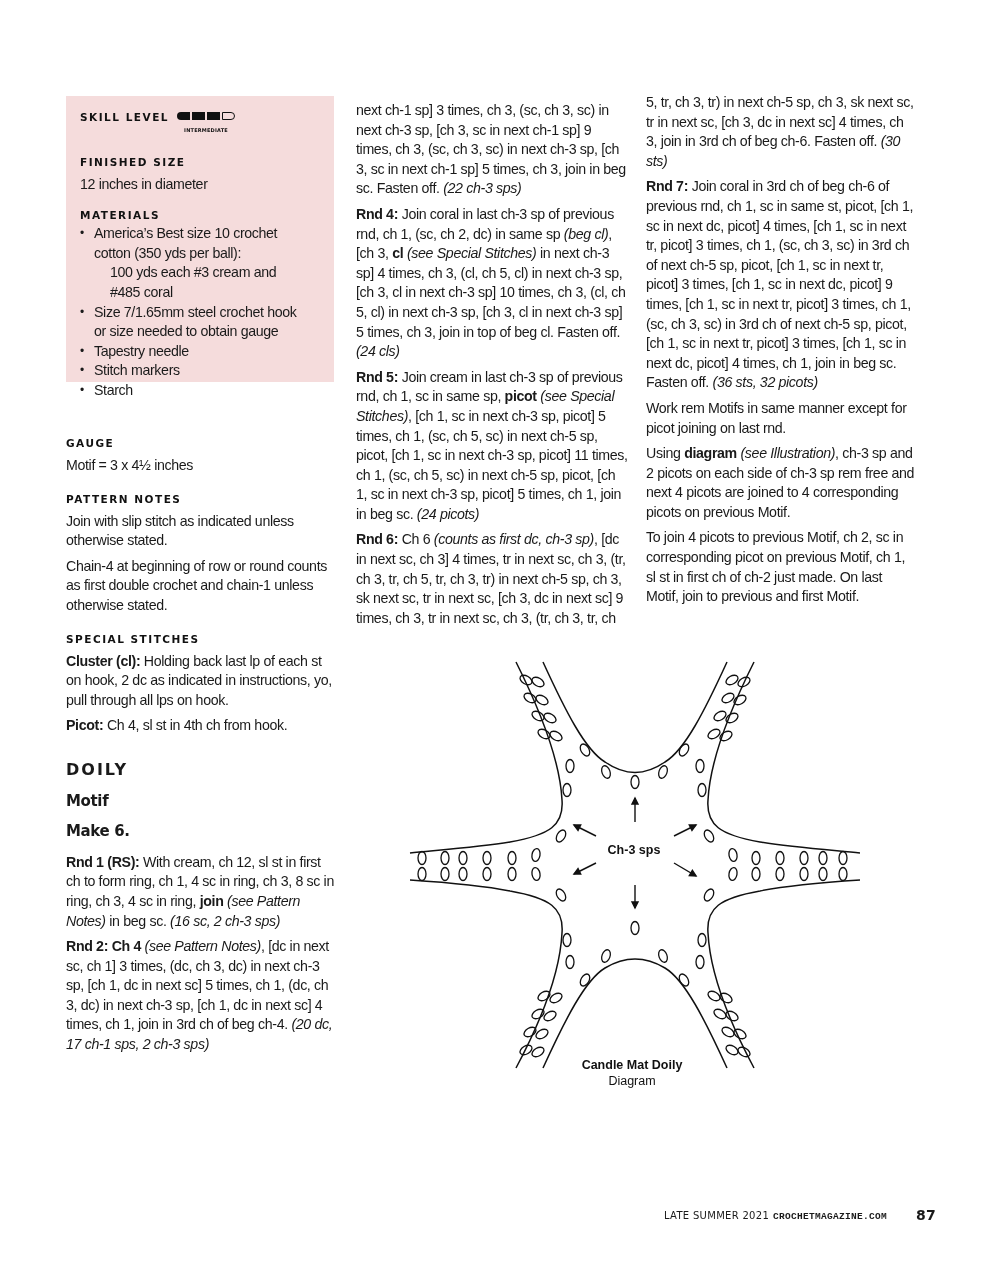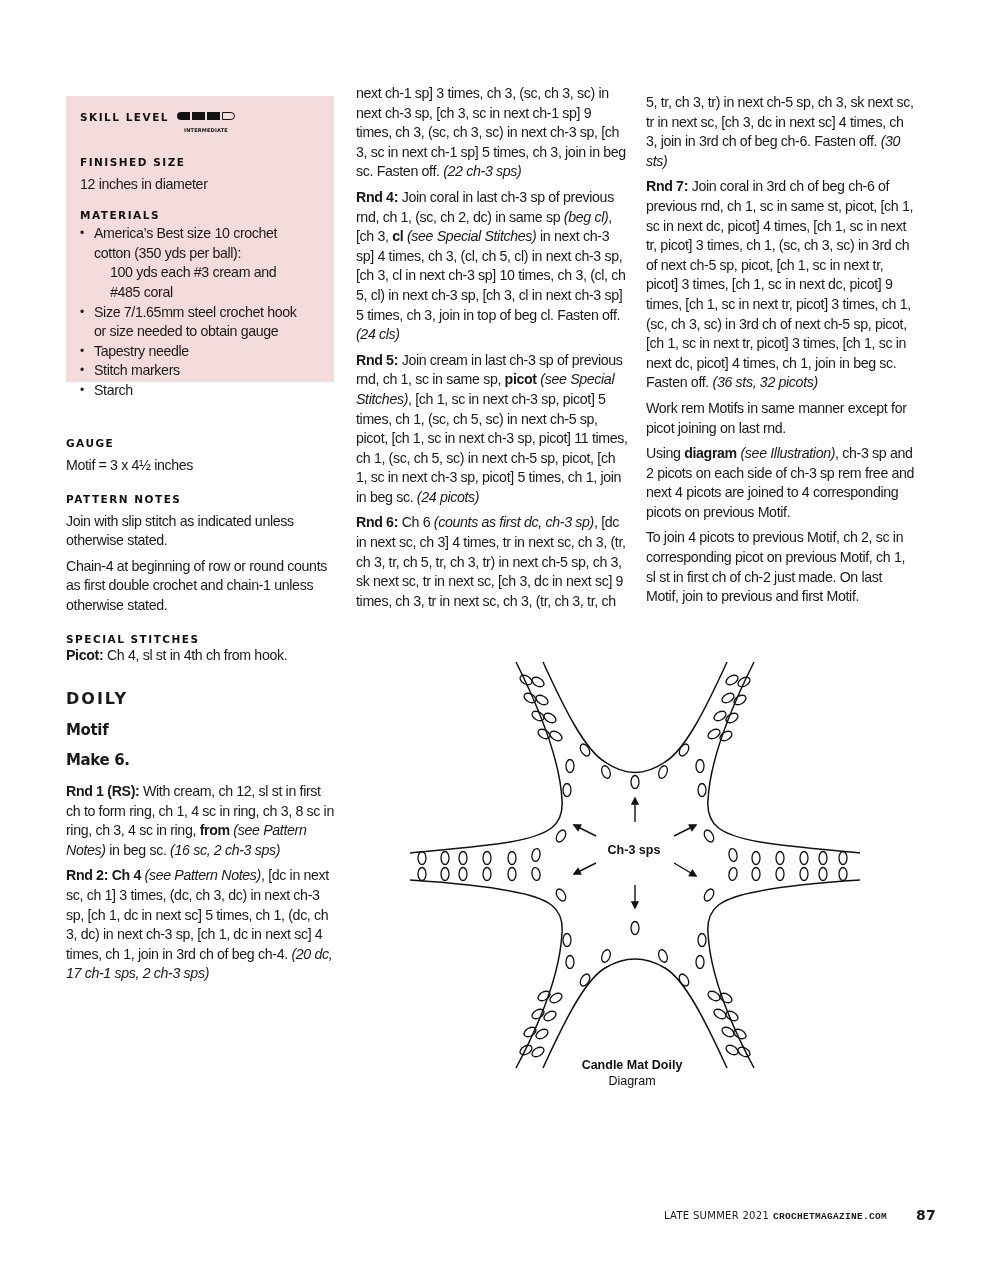--- a/index.html
+++ b/index.html
@@ -1,21 +1,21 @@
 <!DOCTYPE html>
 <html><head>
 <meta charset="utf-8">
 <style>
   html, body { margin:0; padding:0; background:#ffffff; }
   body { width:997px; height:1261px; position:relative; overflow:hidden;
          font-family:"Liberation Sans", sans-serif; color:#1a1a1a; }
   .txt { font-family:"Liberation Sans Narrow","Liberation Sans", sans-serif; font-size:14.2px; line-height:19.6px; letter-spacing:-0.35px; transform-origin:left top; }
   .col { position:absolute; }
   .col-left { left:66px; top:96px; width:272px; }
-  .col-mid { left:356px; top:84px; width:272px; }
+  .col-mid { left:356px; top:101px; width:272px; }
   .col-right { left:646px; top:93px; width:272px; }
   .box { background:#f5dcdc; padding:14px 28px 14px 14px; height:286px; box-sizing:border-box; margin-left:0; width:268px; }
   .hd { font-family:"DejaVu Sans", sans-serif; font-weight:bold; font-size:10.5px; letter-spacing:1.5px; margin:0; line-height:14px; color:#111; }
   .p { margin:0 0 5px 0; }
   .para { margin:0 0 6px 0; }
   ul.mat { list-style:none; margin:2px 0 0 0; padding:0; }
   ul.mat li { position:relative; padding-left:14px; }
   ul.mat li:before { content:"•"; position:absolute; left:0; top:0; font-size:12px; }
   b { font-weight:bold; }
   i { font-style:italic; }
@@ -71,28 +71,29 @@
 
   <div style="height:54px"></div>
   <p class="hd">GAUGE</p>
   <p class="p" style="margin-top:6px;margin-bottom:16px;">Motif = 3 x 4½ inches</p>
 
   <p class="hd">PATTERN NOTES</p>
   <p class="para" style="margin-top:6px;">Join with slip stitch as indicated unless otherwise stated.</p>
   <p class="para" style="margin-bottom:16px;">Chain-4 at beginning of row or round counts as first double crochet and chain-1 unless otherwise stated.</p>
 
   <p class="hd">SPECIAL STITCHES</p>
+  <p class="para" style="margin-top:6px;"><b>Cluster (cl):</b><span> Holding back last lp of each st on hook, 2 dc as indicated in instructions, yo, pull through all lps on hook.</span></p>
   <p class="para"><b>Picot:</b><span> Ch 4, sl st in 4th ch from hook.</span></p>
 
   <div style="height:18px"></div>
   <p class="doily-h">DOILY</p>
   <p class="sub-h">Motif</p>
   <p class="sub-h">Make 6.</p>
 
-  <p class="para"><b>Rnd 1 (RS):</b><span> With cream, ch 12, sl st in first ch to form ring, ch 1, 4 sc in ring, ch 3, 8 sc in ring, ch 3, 4 sc in ring, </span><b>from</b><i> (see Pattern Notes)</i><span> in beg sc. </span><i>(16 sc, 2 ch-3 sps)</i></p>
+  <p class="para"><b>Rnd 1 (RS):</b><span> With cream, ch 12, sl st in first ch to form ring, ch 1, 4 sc in ring, ch 3, 8 sc in ring, ch 3, 4 sc in ring, </span><b>join</b><i> (see Pattern Notes)</i><span> in beg sc. </span><i>(16 sc, 2 ch-3 sps)</i></p>
   <p class="para"><b>Rnd 2: Ch 4</b><i> (see Pattern Notes)</i><span>, [dc in next sc, ch 1] 3 times, (dc, ch 3, dc) in next ch-3 sp, [ch 1, dc in next sc] 5 times, ch 1, (dc, ch 3, dc) in next ch-3 sp, [ch 1, dc in next sc] 4 times, ch 1, join in 3rd ch of beg ch-4. </span><i>(20 dc, 17 ch-1 sps, 2 ch-3 sps)</i></p>
 </div>
 
 <div class="col col-mid txt">
   <p class="para"><span>next ch-1 sp] 3 times, ch 3, (sc, ch 3, sc) in next ch-3 sp, [ch 3, sc in next ch-1 sp] 9 times, ch 3, (sc, ch 3, sc) in next ch-3 sp, [ch 3, sc in next ch-1 sp] 5 times, ch 3, join in beg sc. Fasten off. </span><i>(22 ch-3 sps)</i></p>
   <p class="para"><b>Rnd 4:</b><span> Join coral in last ch-3 sp of previous rnd, ch 1, (sc, ch 2, dc) in same sp </span><i>(beg cl)</i><span>, [ch 3, </span><b>cl</b><i> (see Special Stitches)</i><span> in next ch-3 sp] 4 times, ch 3, (cl, ch 5, cl) in next ch-3 sp, [ch 3, cl in next ch-3 sp] 10 times, ch 3, (cl, ch 5, cl) in next ch-3 sp, [ch 3, cl in next ch-3 sp] 5 times, ch 3, join in top of beg cl. Fasten off. </span><i>(24 cls)</i></p>
   <p class="para"><b>Rnd 5:</b><span> Join cream in last ch-3 sp of previous rnd, ch 1, sc in same sp, </span><b>picot</b><i> (see Special Stitches)</i><span>, [ch 1, sc in next ch-3 sp, picot] 5 times, ch 1, (sc, ch 5, sc) in next ch-5 sp, picot, [ch 1, sc in next ch-3 sp, picot] 11 times, ch 1, (sc, ch 5, sc) in next ch-5 sp, picot, [ch 1, sc in next ch-3 sp, picot] 5 times, ch 1, join in beg sc. </span><i>(24 picots)</i></p>
   <p class="para"><b>Rnd 6:</b><span> Ch 6 </span><i>(counts as first dc, ch-3 sp)</i><span>, [dc in next sc, ch 3] 4 times, tr in next sc, ch 3, (tr, ch 3, tr, ch 5, tr, ch 3, tr) in next ch-5 sp, ch 3, sk next sc, tr in next sc, [ch 3, dc in next sc] 9 times, ch 3, tr in next sc, ch 3, (tr, ch 3, tr, ch</span></p>
 </div>
 

